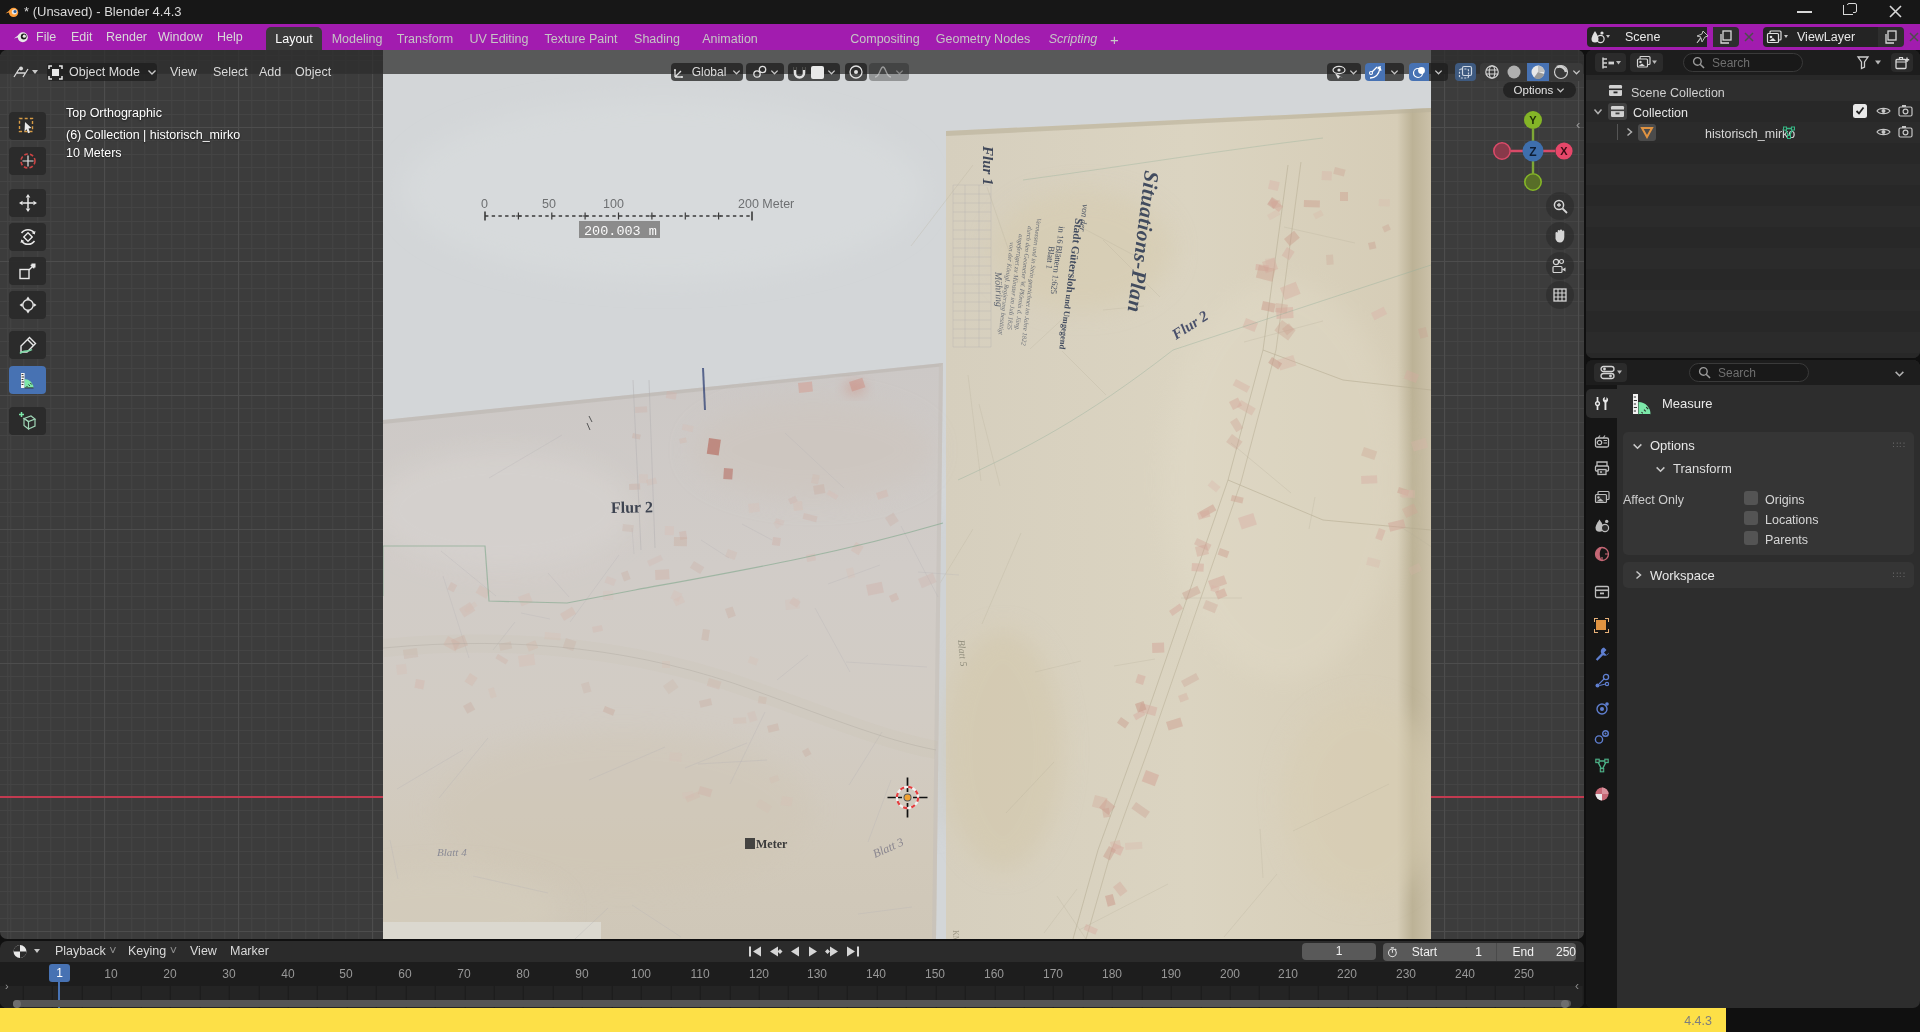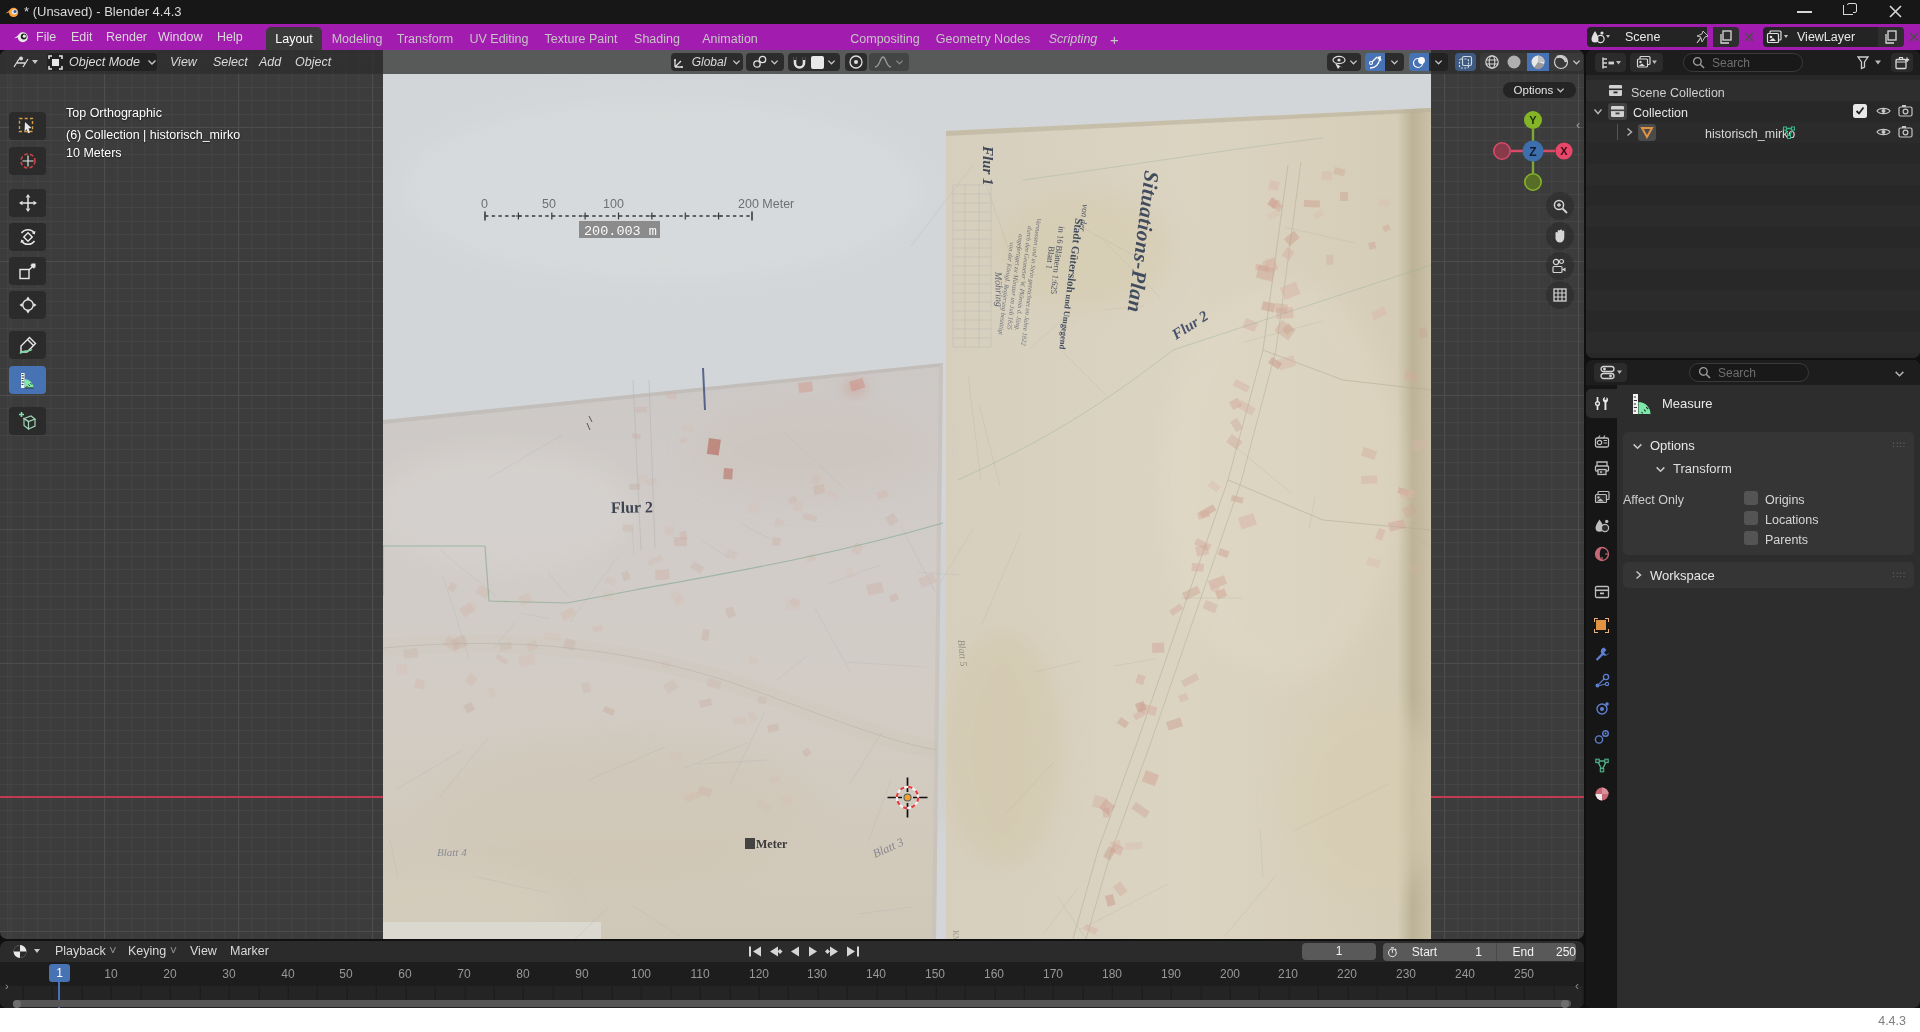--- a/index.html
+++ b/index.html
@@ -10,21 +10,21 @@
   #topbar{left:0;top:24px;width:1920px;height:26px;background:#a21caf;}
   .menu{color:#d9d9d9;font-size:12.5px;}
   .tab{position:absolute;top:3px;height:23px;border-radius:5px 5px 0 0;background:transparent;color:#c5c5c5;
        font-size:12.5px;display:flex;align-items:center;justify-content:center;}
   .tab.active{background:#3a3a3a;color:#ffffff;}
   
   #viewport{left:0;top:50px;width:1584px;height:889px;background:#3c3c3c;border-radius:7px;overflow:hidden;}
   #timeline{left:0;top:941px;width:1584px;height:67px;background:#2b2b2b;border-radius:7px;overflow:hidden;}
   #outliner{left:1586px;top:50px;width:334px;height:308px;background:#282828;border-radius:7px;overflow:hidden;}
   #props{left:1586px;top:360px;width:334px;height:648px;background:#2d2d2d;border-radius:7px;overflow:hidden;}
-  #statusbar{left:0;top:1008px;width:1920px;height:24px;background:#ffffff;}
+  #statusbar{left:0;top:1008px;width:1726px;height:24px;background:#fde047;}
   
   #grid{left:0;top:0;width:1584px;height:889px;
     background-image:
       repeating-linear-gradient(to right, #4d4d4d 0 1px, transparent 1px 134px),
       repeating-linear-gradient(to bottom, #4d4d4d 0 1px, transparent 1px 134px),
       repeating-linear-gradient(to right, #444444 0 1px, transparent 1px 13.4px),
       repeating-linear-gradient(to bottom, #444444 0 1px, transparent 1px 13.4px);
     background-position: 104px 0, 0 77px, 10.2px 0, 0 10px;}
   #xaxis{left:0;top:746px;width:1584px;height:1.6px;background:#c23a50;}
   #vheader{left:0;top:0;width:1584px;height:24px;background:rgba(44,44,44,0.74);}
@@ -435,21 +435,21 @@
   <div class="abs" id="cursor3d" style="left:887px;top:727px;width:41px;height:41px;">
     <svg width="41" height="41" viewBox="0 0 41 41">
       <path d="M20.5 0.5 L20.5 15 M20.5 26 L20.5 40.5 M0.5 20.5 L15 20.5 M26 20.5 L40.5 20.5" stroke="#111" stroke-width="1.7"></path>
       <circle cx="20.5" cy="20.5" r="10.6" fill="none" stroke="#f2f2f2" stroke-width="2.2"></circle>
       <circle cx="20.5" cy="20.5" r="10.6" fill="none" stroke="#e33e3e" stroke-width="2.2" stroke-dasharray="4.2 4.2"></circle>
       <circle cx="20.5" cy="20.5" r="4" fill="#5a5a5a"></circle>
       <circle cx="20.5" cy="20.5" r="3" fill="#f0a132"></circle>
     </svg>
   </div>
   <div class="abs" id="vheader"></div>
-  <div class="abs" id="vhicons" style="left:0;top:0;width:1584px;height:24px;font-style:italic;">
+  <div class="abs" id="vhicons" style="left:0;top:10px;width:1584px;height:24px;">
     <svg class="abs" style="left:12px;top:5px;" width="28" height="14" viewBox="0 0 28 14">
       <circle cx="9" cy="3.5" r="2" fill="#d8d8d8"></circle>
       <path d="M2 12 L7 4 M5 8 L13 8 M11 12 L16 4" stroke="#d8d8d8" stroke-width="1.3" fill="none"></path>
       <path d="M20 5 l6 0 -3 4 Z" fill="#c8c8c8"></path>
     </svg>
     <div class="hbtn" style="left:47px;width:110px;">
       <svg width="17" height="17" viewBox="0 0 17 17" style="margin-right:5px;">
         <path d="M2 5 L2 2 L5 2 M12 2 L15 2 L15 5 M15 12 L15 15 L12 15 M5 15 L2 15 L2 12" stroke="#e8e8e8" stroke-width="1.5" fill="none"></path>
         <rect x="5" y="5" width="7" height="7" fill="#e8e8e8"></rect>
       </svg>

